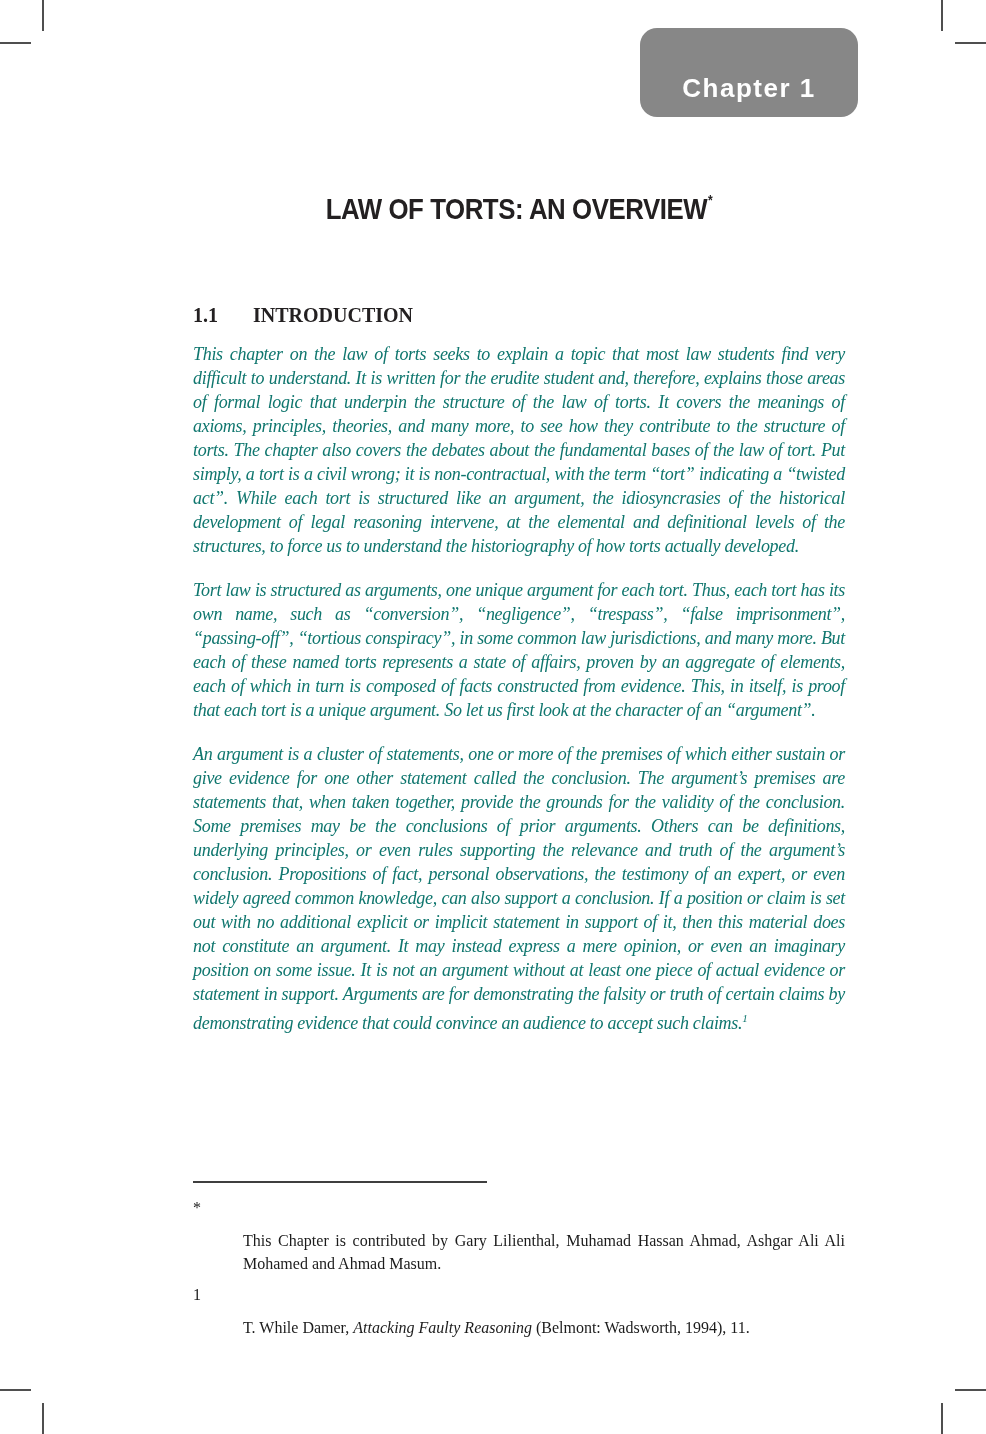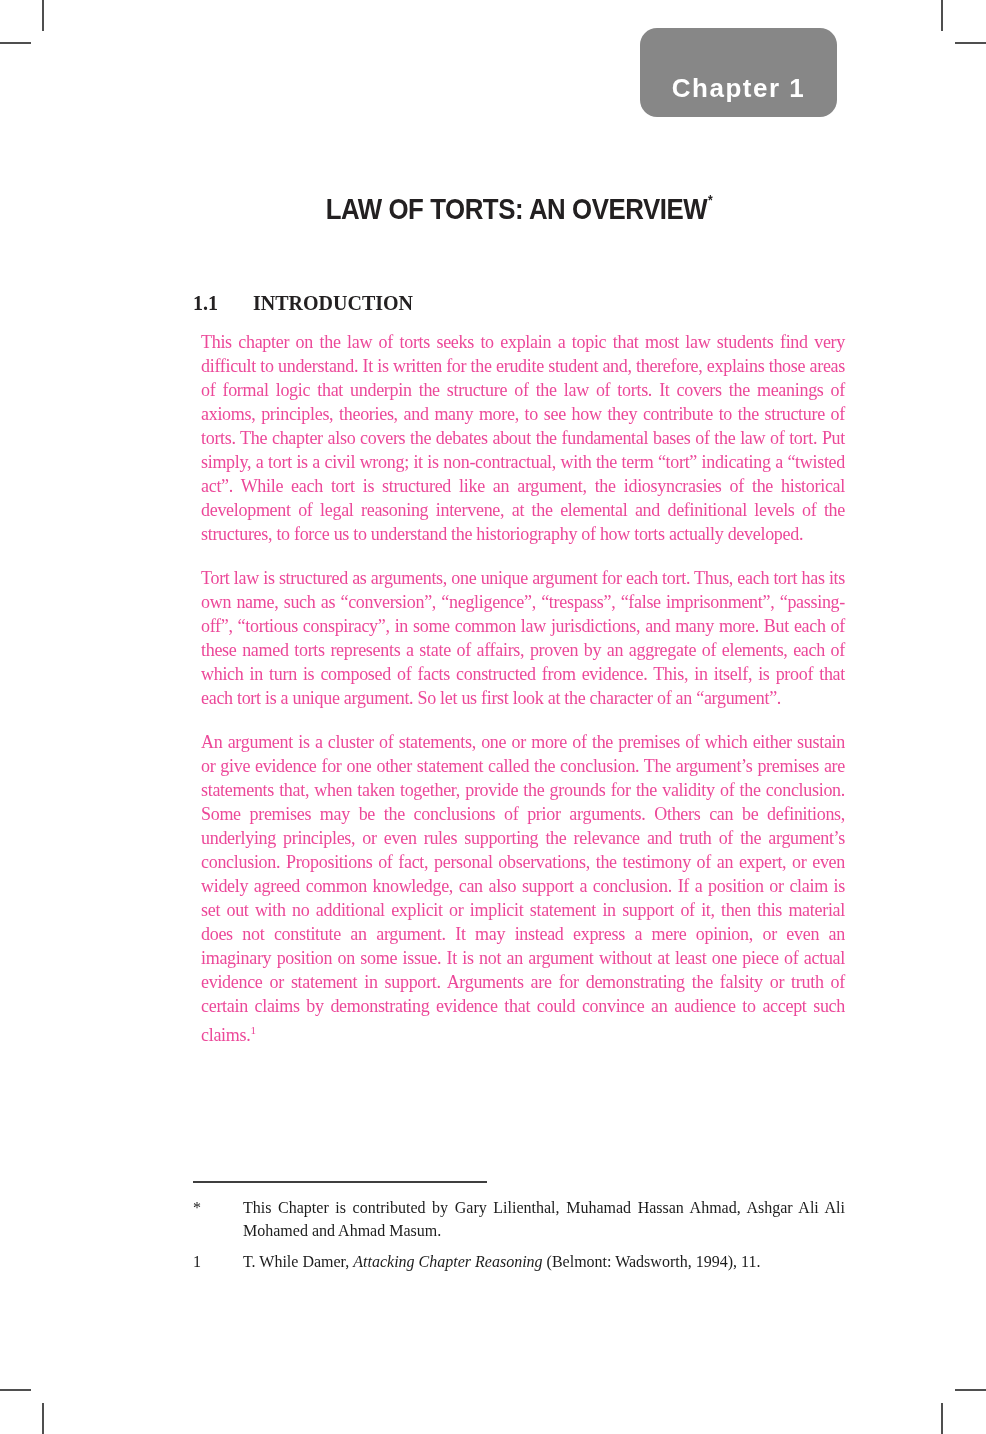--- a/index.html
+++ b/index.html
@@ -19,21 +19,21 @@
   .crop.tl-h { left: 0;     top: 42px;    width: 31px; height: 2px;  }
   .crop.tr-v { left: 941px; top: 0;       width: 2px;  height: 31px; }
   .crop.tr-h { left: 955px; top: 42px;    width: 31px; height: 2px;  }
   .crop.bl-h { left: 0;     top: 1389px;  width: 31px; height: 2px;  }
   .crop.bl-v { left: 42px;  top: 1403px;  width: 2px;  height: 31px; }
   .crop.br-h { left: 955px; top: 1389px;  width: 31px; height: 2px;  }
   .crop.br-v { left: 941px; top: 1403px;  width: 2px;  height: 31px; }
 
   .chapter-tab {
     position: absolute; left: 640px; top: 28px;
-    width: 197px; height: 89px;
+    width: 218px; height: 89px;
     background: #878787;
     border-radius: 17px;
     display: flex; align-items: flex-end; justify-content: center;
     padding-bottom: 13px; box-sizing: border-box;
   }
   .chapter-tab-label {
     font-family: "Liberation Sans", sans-serif;
     font-weight: 700; font-size: 26px; letter-spacing: 1.5px;
     color: #ffffff;
   }
@@ -42,42 +42,43 @@
     position: absolute; left: 193px; top: 192px; width: 652px;
     margin: 0; text-align: center;
     font-family: "Liberation Sans", sans-serif;
     font-weight: 700; font-size: 30px; letter-spacing: -0.5px;
     color: #232021;
     transform: scaleX(0.86); transform-origin: center;
     white-space: nowrap;
   }
   .page-title sup { font-size: 14px; vertical-align: 14px; margin-left: 1px; }
 
-  .content { position: absolute; left: 193px; top: 292px; width: 652px; }
+  .content { position: absolute; left: 193px; top: 304px; width: 652px; }
 
   .section-heading {
     display: flex; font-weight: 700; font-size: 20px;
     margin: 0 0 15px 0; color: #232021;
   }
   .sec-num { width: 60px; flex: 0 0 60px; }
 
   .para {
-    margin: 0 0 20px 8px;
+    margin: 0 0 20px 0;
     font-size: 18px; line-height: 24px;
     letter-spacing: -0.3px;
     text-align: justify;
-    color: #ec4899;
+    color: #0f766e;
+    font-style: italic;
   }
   .fn-ref { font-size: 11px; vertical-align: 7px; }
 
   .footnotes { position: absolute; left: 193px; top: 1181px; width: 652px; }
   .fn-rule { width: 294px; height: 2px; background: #3f3f3f; margin: 0 0 13px 0; }
   .fn-row { display: flex; font-size: 16px; line-height: 23px; margin-bottom: 8px; color: #1c1c1c; }
   .fn-marker { width: 50px; flex: 0 0 50px; }
-  .fn-text { flex: 1; text-align: justify; }
+  .fn-text { flex: 1; text-align: justify; margin-top: 33px; }
   .fn-italic { font-style: italic; }
 </style>
 </head>
 <body>
 
 <div class="sheet">
 
   <div class="crop tl-v"></div>
   <div class="crop tl-h"></div>
   <div class="crop tr-v"></div>
@@ -107,17 +108,17 @@
   <div class="footnotes">
     <div class="fn-rule"></div>
 
     <div class="fn-row">
       <span class="fn-marker">*</span>
       <span class="fn-text">This Chapter is contributed by Gary Lilienthal, Muhamad Hassan Ahmad, Ashgar Ali Ali Mohamed and Ahmad Masum.</span>
     </div>
 
     <div class="fn-row">
       <span class="fn-marker">1</span>
-      <span class="fn-text"><span>T. While Damer, </span><span class="fn-italic">Attacking Chapter Reasoning</span><span> (Belmont: Wadsworth, 1994), 11.</span></span>
+      <span class="fn-text"><span>T. While Damer, </span><span class="fn-italic">Attacking Faulty Reasoning</span><span> (Belmont: Wadsworth, 1994), 11.</span></span>
     </div>
   </div>
 
 </div>
 
 </body></html>

